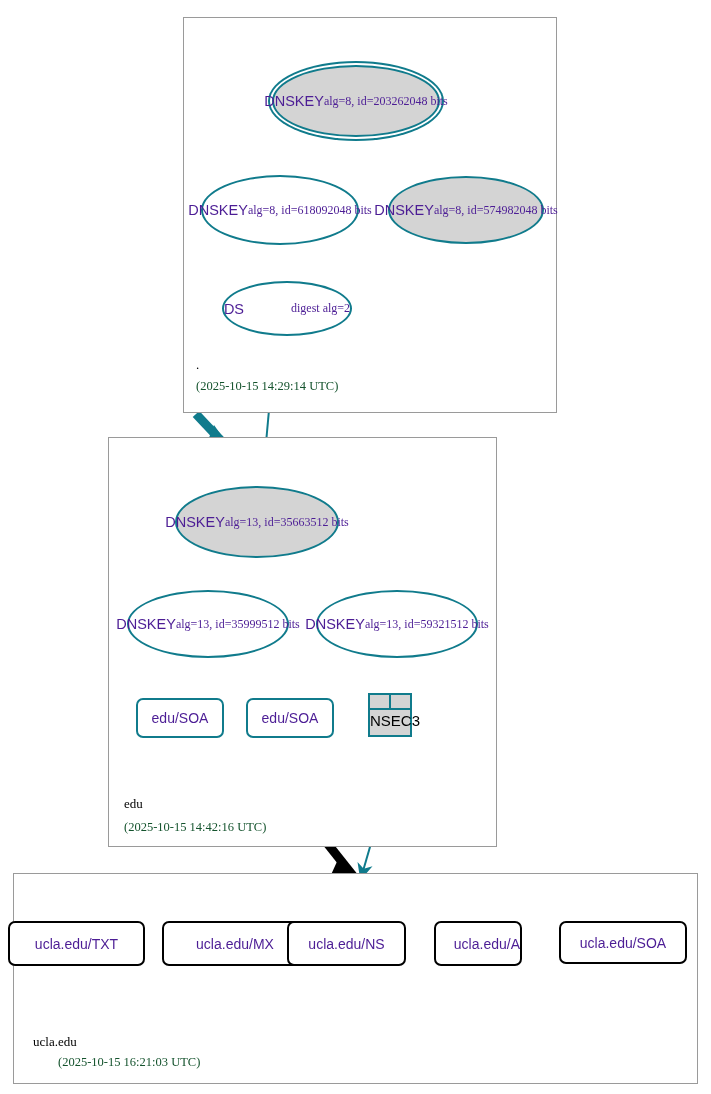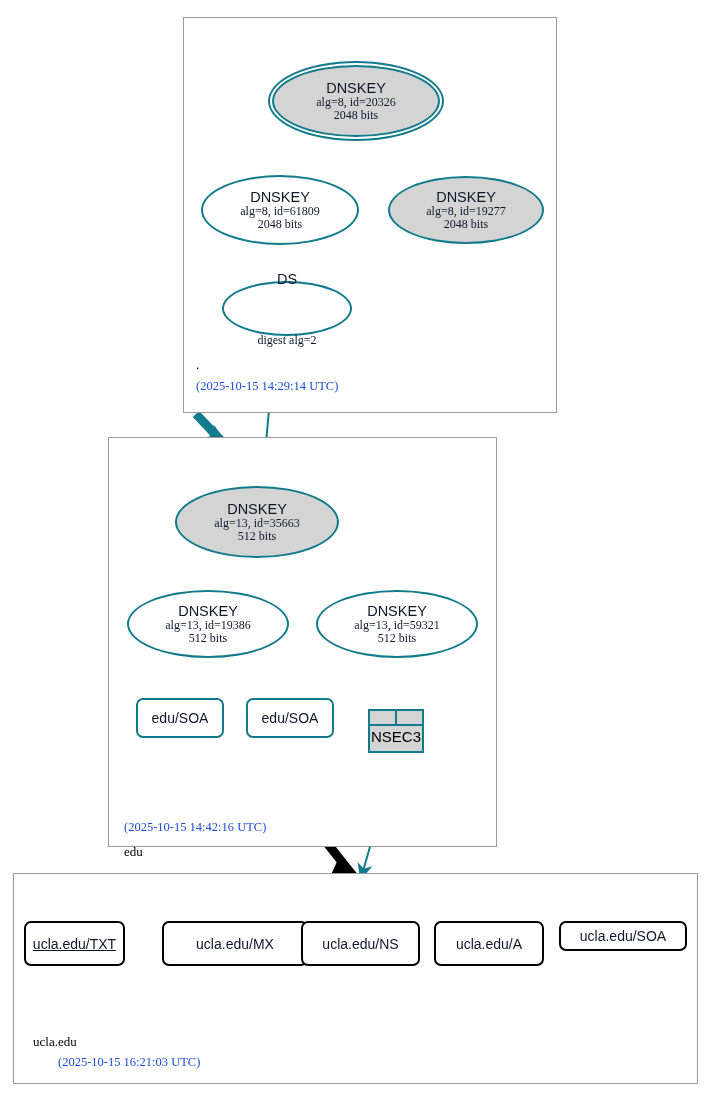--- a/index.html
+++ b/index.html
@@ -4,23 +4,23 @@
 <style>
   html,body{margin:0;padding:0;background:#ffffff;}
   body{width:711px;height:1094px;position:relative;overflow:hidden;
        font-family:"Liberation Sans",sans-serif;}
   #root-canvas{position:absolute;left:0;top:0;width:711px;height:1094px;}
   .zone-box{position:absolute;background:#ffffff;border:1px solid #9a9a9a;box-sizing:border-box;}
   #zone-root{left:183px;top:17px;width:374px;height:396px;}
   #zone-edu{left:108px;top:437px;width:389px;height:410px;}
   #zone-ucla{left:13px;top:873px;width:685px;height:211px;}
   .zone-label{position:absolute;font-family:"Liberation Serif",serif;font-size:13px;color:#000;white-space:nowrap;}
-  .zone-time{position:absolute;font-family:"Liberation Serif",serif;font-size:12.5px;color:#1d4ed8;white-space:nowrap;}
-  .node{position:absolute;box-sizing:border-box;display:flex;flex-direction:column;
-        align-items:center;justify-content:center;text-align:center;color:#0f172a;}
+  .zone-time{position:absolute;font-family:"Liberation Serif",serif;font-size:12.5px;color:#14532d;white-space:nowrap;}
+  .node{position:absolute;box-sizing:border-box;display:flex;flex-direction:row;
+        align-items:center;justify-content:center;text-align:center;color:#4c1d95;}
   .ell{border:2px solid #107b8c;border-radius:50%;background:#ffffff;}
   .ell.shaded{background:#d4d4d4;}
   .ell.anchor{box-shadow:0 0 0 2px #ffffff, 0 0 0 4px #107b8c;}
   .n-title{font-family:"Liberation Sans",sans-serif;font-size:14.5px;line-height:16px;}
   .n-sub{font-family:"Liberation Serif",serif;font-size:12px;line-height:13px;white-space:nowrap;}
   .rrect{border:2px solid #107b8c;border-radius:7px;background:#ffffff;
          font-family:"Liberation Sans",sans-serif;font-size:14px;}
   .rrect.black{border-color:#000000;}
   .nsec3{border:2px solid #107b8c;background:#d4d4d4;display:block;padding:0;}
   .nsec3 .cells{display:flex;height:13px;border-bottom:2px solid #107b8c;}
@@ -116,78 +116,78 @@
 </div>
 
 <div class="node ell" style="left:201px;top:175px;width:158px;height:70px;">
   <div class="n-title">DNSKEY</div>
   <div class="n-sub">alg=8, id=61809</div>
   <div class="n-sub">2048 bits</div>
 </div>
 
 <div class="node ell shaded" style="left:388px;top:176px;width:156px;height:68px;">
   <div class="n-title">DNSKEY</div>
-  <div class="n-sub">alg=8, id=19277</div>
+  <div class="n-sub">alg=8, id=57498</div>
   <div class="n-sub">2048 bits</div>
 </div>
 
 <div class="node ell" style="left:222px;top:281px;width:130px;height:55px;gap:47px;">
   <div class="n-title">DS</div>
   <div class="n-sub">digest alg=2</div>
 </div>
 
 <div class="zone-box" id="zone-edu"></div>
-<div class="zone-label" style="left:124px;top:796px;margin-top:48px;">edu</div>
+<div class="zone-label" style="left:124px;top:796px;">edu</div>
 <div class="zone-time" style="left:124px;top:820px;">(2025-10-15 14:42:16 UTC)</div>
 
 <div class="node ell shaded" style="left:175px;top:486px;width:164px;height:72px;">
   <div class="n-title">DNSKEY</div>
   <div class="n-sub">alg=13, id=35663</div>
   <div class="n-sub">512 bits</div>
 </div>
 
 <div class="node ell" style="left:127px;top:590px;width:162px;height:68px;">
   <div class="n-title">DNSKEY</div>
-  <div class="n-sub">alg=13, id=19386</div>
+  <div class="n-sub">alg=13, id=35999</div>
   <div class="n-sub">512 bits</div>
 </div>
 
 <div class="node ell" style="left:316px;top:590px;width:162px;height:68px;">
   <div class="n-title">DNSKEY</div>
   <div class="n-sub">alg=13, id=59321</div>
   <div class="n-sub">512 bits</div>
 </div>
 
 <div class="node rrect" style="left:136px;top:698px;width:88px;height:40px;">
   <div>edu/SOA</div>
 </div>
 
 <div class="node rrect" style="left:246px;top:698px;width:88px;height:40px;">
   <div>edu/SOA</div>
 </div>
 
-<div class="nsec3" style="position:absolute;left:368px;top:693px;width:56px;height:44px;box-sizing:border-box;margin-top:16px;">
+<div class="nsec3" style="position:absolute;left:368px;top:693px;width:44px;height:44px;box-sizing:border-box;">
   <div class="cells">
       <i></i>
       <i></i>
     </div>
   <div class="lab">NSEC3</div>
 </div>
 
 <div class="zone-box" id="zone-ucla"></div>
 <div class="zone-label" style="left:33px;top:1034px;">ucla.edu</div>
 <div class="zone-time" style="left:30px;top:1055px;margin-left:28px;">(2025-10-15 16:21:03 UTC)</div>
 
-<div class="node rrect black" style="left:24px;top:921px;width:101px;height:45px;text-decoration:underline;">
+<div class="node rrect black" style="left:8px;top:921px;width:137px;height:45px;">
   <div>ucla.edu/TXT</div>
 </div>
 <div class="node rrect black" style="left:162px;top:921px;width:146px;height:45px;">
   <div>ucla.edu/MX</div>
 </div>
-<div class="node rrect black" style="left:301px;top:921px;width:119px;height:45px;">
+<div class="node rrect black" style="left:287px;top:921px;width:119px;height:45px;">
   <div>ucla.edu/NS</div>
 </div>
-<div class="node rrect black" style="left:434px;top:921px;width:110px;height:45px;">
+<div class="node rrect black" style="left:434px;top:921px;width:88px;height:45px;justify-content:flex-end;">
   <div>ucla.edu/A</div>
 </div>
-<div class="node rrect black" style="left:559px;top:921px;width:128px;height:30px;">
+<div class="node rrect black" style="left:559px;top:921px;width:128px;height:43px;">
   <div>ucla.edu/SOA</div>
 </div>
 
 </body></html>

